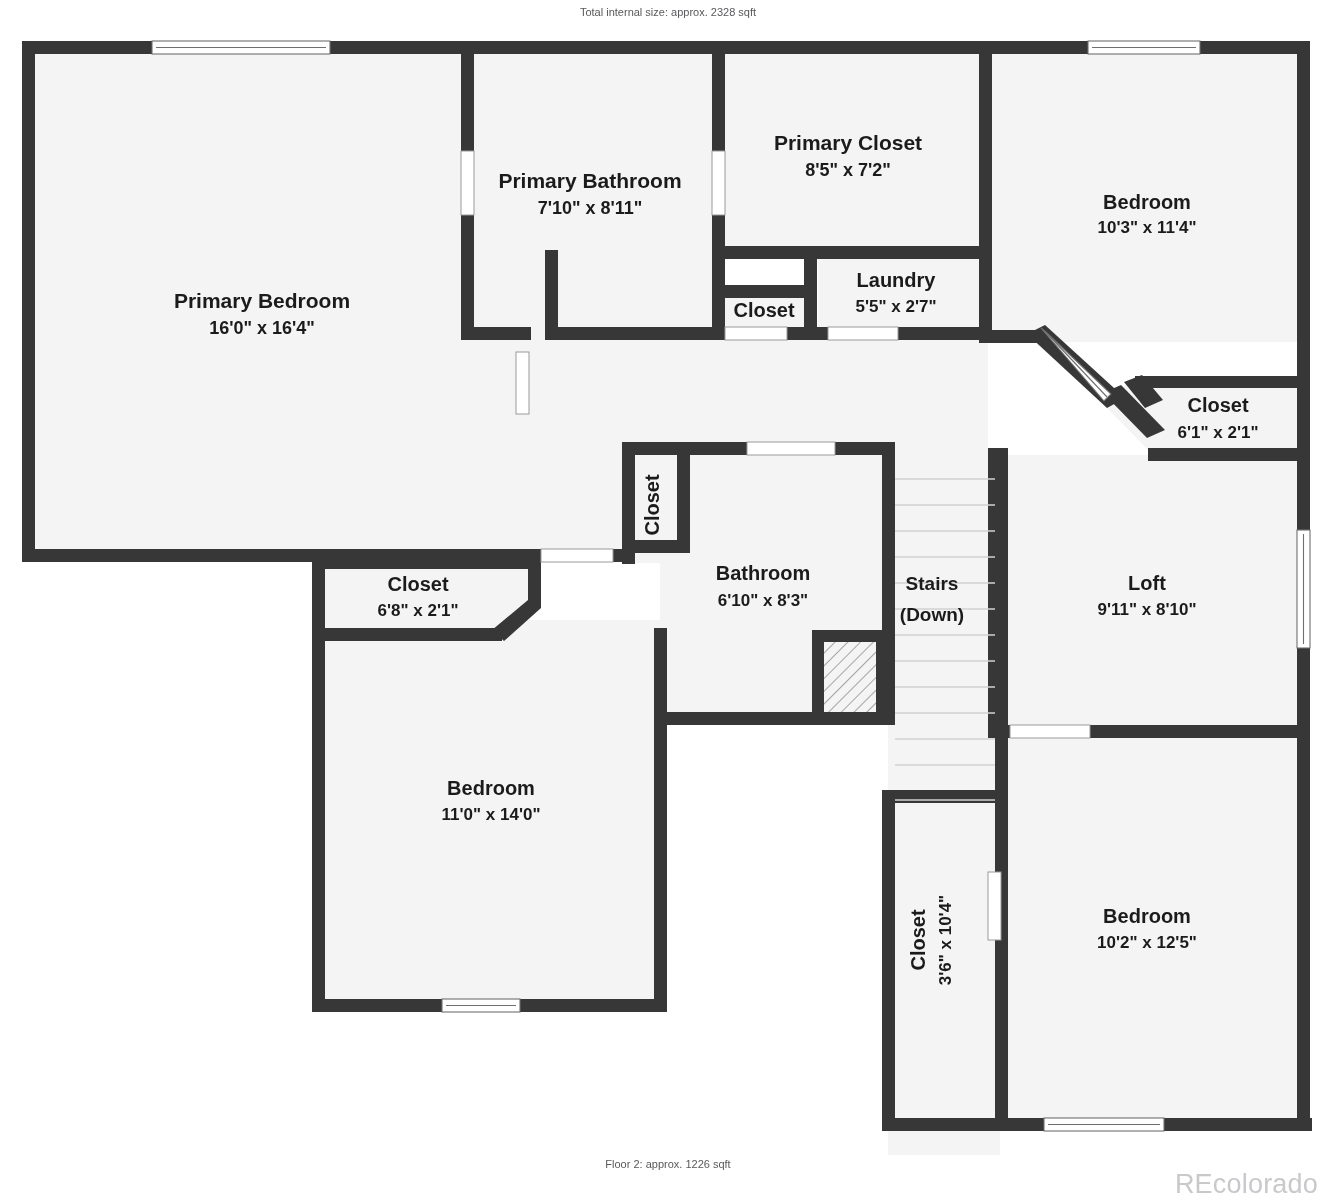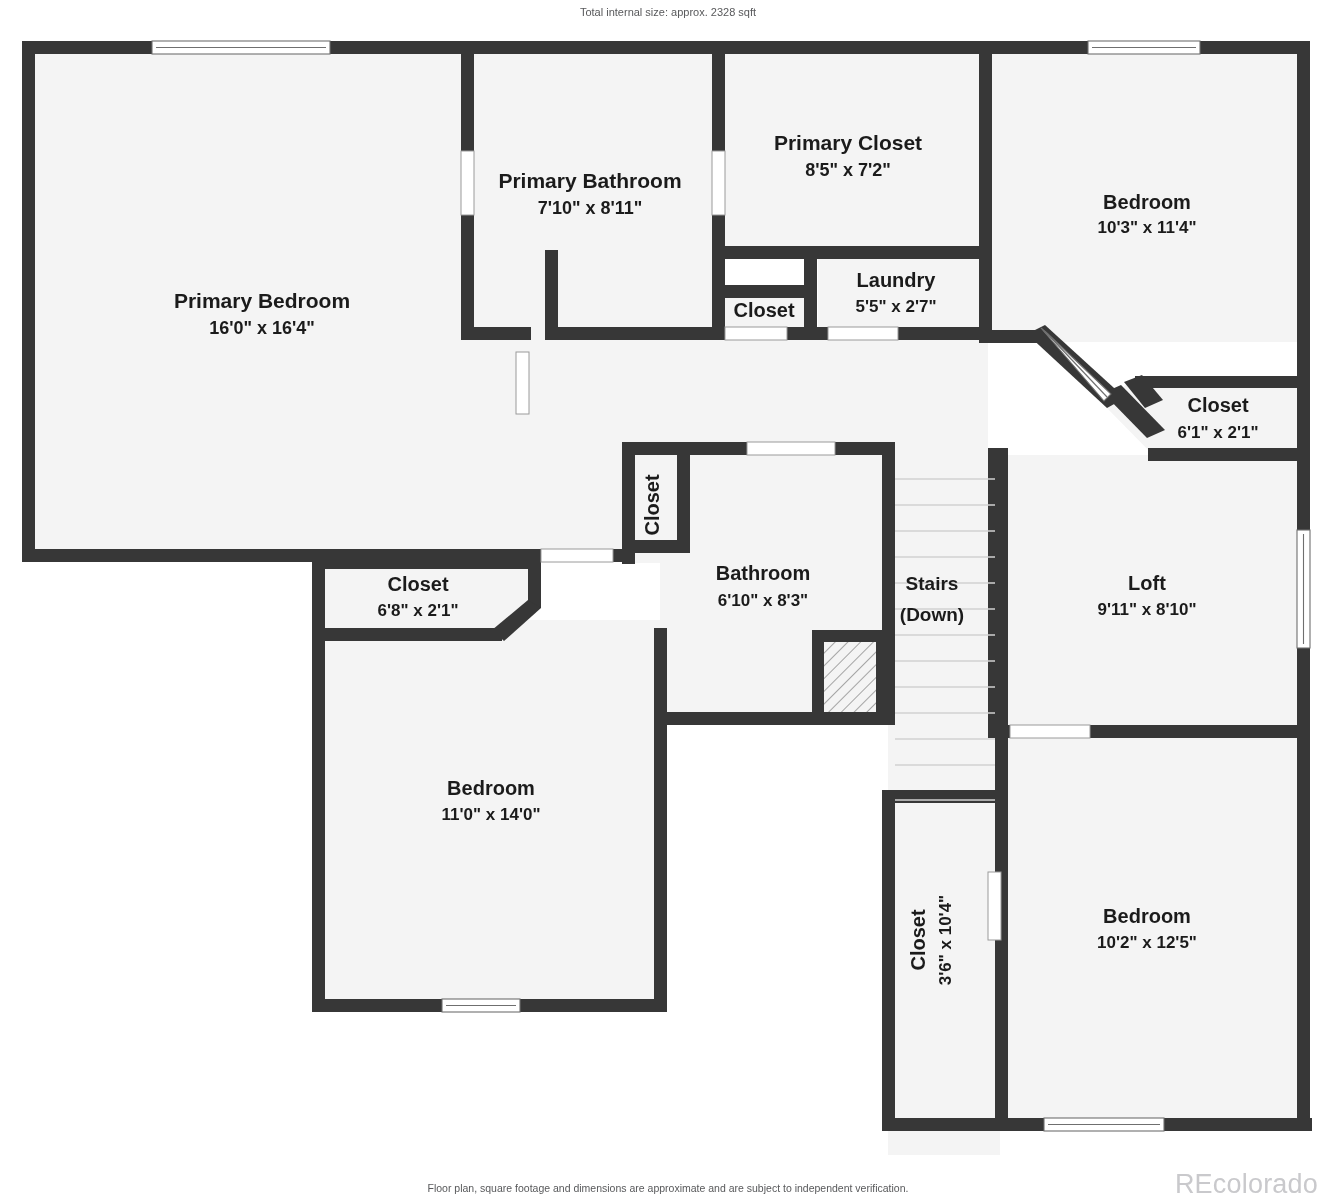--- a/index.html
+++ b/index.html
@@ -265,15 +265,15 @@
         <text class="lbl-name" x="491" y="795" font-size="20">Bedroom</text>
         <text class="lbl-dim" x="491" y="820" font-size="17">11'0" x 14'0"</text>
         <text class="lbl-name" x="925" y="940" font-size="20" transform="rotate(-90 925 940)">Closet</text>
         <text class="lbl-dim" x="951" y="940" font-size="17" transform="rotate(-90 951 940)">3'6" x 10'4"</text>
         <text class="lbl-name" x="1147" y="923" font-size="20">Bedroom</text>
         <text class="lbl-dim" x="1147" y="948" font-size="17">10'2" x 12'5"</text>
       </g>
 
   </svg>
 
-  <div class="ftr-disclaimer">Floor plan, square footage and dimensions are approximate and are subject to independent verification.</div>
+  <div class="ftr-note">Floor 2: approx. 1226 sqft</div>
   <div class="watermark">REcolorado</div>
 </div>
 
 </body></html>

